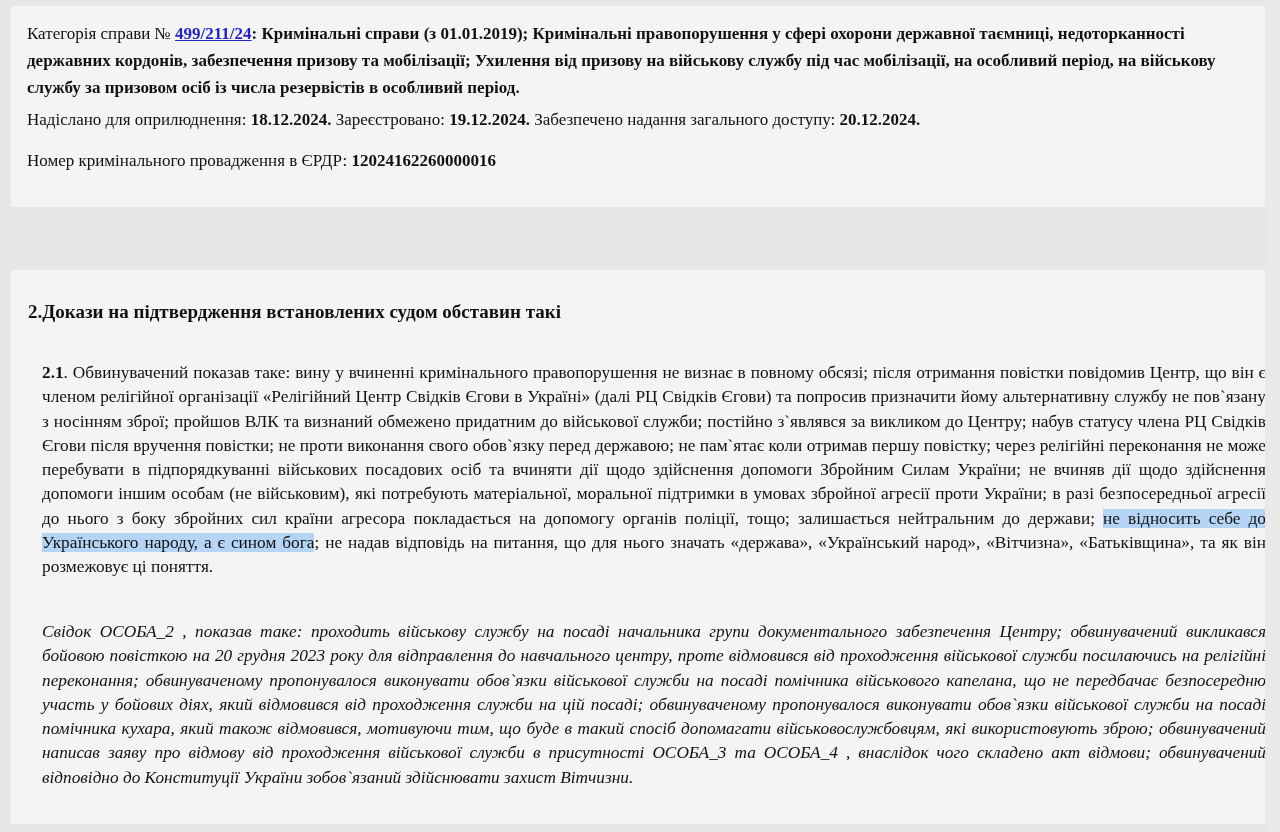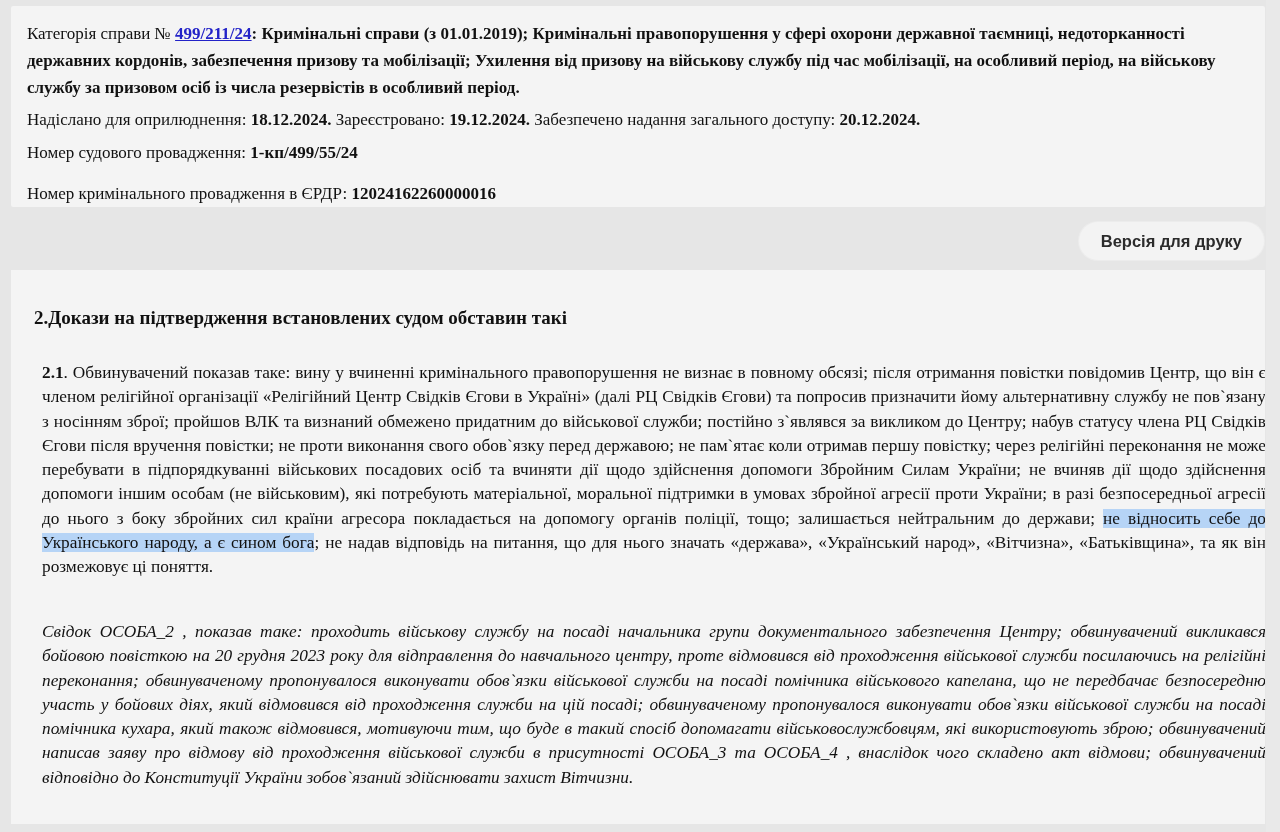--- a/index.html
+++ b/index.html
@@ -95,21 +95,21 @@
       top: -13px;
       height: 18px;
       width: 1220px;
       overflow: hidden;
       color: #111;
       font-size: 17.3px;
       line-height: 18px;
       white-space: nowrap;
     }
     .section-heading {
-      margin: 8px;
+      margin: 2px;
       position: absolute;
       left: 15px;
       top: 27px;
       font-size: 19px;
       font-weight: bold;
       line-height: 26px;
     }
     .para {
       position: absolute;
       left: 15px;
@@ -130,31 +130,25 @@
 
 <div class="page">
 
   <section class="info-card">
     <p>
       <span>Категорія справи № </span><a href="#">499/211/24</a><b>: Кримінальні справи (з 01.01.2019); Кримінальні правопорушення у сфері охорони державної таємниці, недоторканності державних кордонів, забезпечення призову та мобілізації; Ухилення від призову на військову службу під час мобілізації, на особливий період, на військову службу за призовом осіб із числа резервістів в особливий період.</b>
     </p>
     <p class="row">
       <span>Надіслано для оприлюднення: </span><b>18.12.2024.</b><span> Зареєстровано: </span><b>19.12.2024.</b><span> Забезпечено надання загального доступу: </span><b>20.12.2024.</b>
     </p>
-    <p class="row">
-      <span>Номер судового провадження: </span><b>1-кп/499/55/24</b>
-    </p>
     <p class="row" style="margin-top:12px">
       <span>Номер кримінального провадження в ЄРДР: </span><b>12024162260000016</b>
     </p>
   </section>
 
-  <div class="toolbar">
-    <button class="print-btn">Версія для друку</button>
-  </div>
 
   <section class="doc-card">
     <div class="cut-line"></div>
 
     <h2 class="section-heading">2.Докази на підтвердження встановлених судом обставин такі</h2>
 
     <p class="para para1"><b>2.1</b><span>. Обвинувачений показав таке: вину у вчиненні кримінального правопорушення не визнає в повному обсязі; після отримання повістки повідомив Центр, що він є членом релігійної організації «Релігійний Центр Свідків Єгови в Україні» (далі РЦ Свідків Єгови) та попросив призначити йому альтернативну службу не пов`язану з носінням зброї; пройшов ВЛК та визнаний обмежено придатним до військової служби; постійно з`являвся за викликом до Центру; набув статусу члена РЦ Свідків Єгови після вручення повістки; не проти виконання свого обов`язку перед державою; не пам`ятає коли отримав першу повістку; через релігійні переконання не може перебувати в підпорядкуванні військових посадових осіб та вчиняти дії щодо здійснення допомоги Збройним Силам України; не вчиняв дії щодо здійснення допомоги іншим особам (не військовим), які потребують матеріальної, моральної підтримки в умовах збройної агресії проти України; в разі безпосередньої агресії до нього з боку збройних сил країни агресора покладається на допомогу органів поліції, тощо; залишається нейтральним до держави; </span><span class="hl">не відносить себе до Українського народу, а є сином бога</span><span>; не надав відповідь на питання, що для нього значать «держава», «Український народ», «Вітчизна», «Батьківщина», та як він розмежовує ці поняття.</span></p>
 
     <p class="para para2">Свідок ОСОБА_2 , показав таке: проходить військову службу на посаді начальника групи документального забезпечення Центру; обвинувачений викликався бойовою повісткою на 20 грудня 2023 року для відправлення до навчального центру, проте відмовився від проходження військової служби посилаючись на релігійні переконання; обвинуваченому пропонувалося виконувати обов`язки військової служби на посаді помічника військового капелана, що не передбачає безпосередню участь у бойових діях, який відмовився від проходження служби на цій посаді; обвинуваченому пропонувалося виконувати обов`язки військової служби на посаді помічника кухара, який також відмовився, мотивуючи тим, що буде в такий спосіб допомагати військовослужбовцям, які використовують зброю; обвинувачений написав заяву про відмову від проходження військової служби в присутності ОСОБА_3 та ОСОБА_4 , внаслідок чого складено акт відмови; обвинувачений відповідно до Конституції України зобов`язаний здійснювати захист Вітчизни.</p>
   </section>

